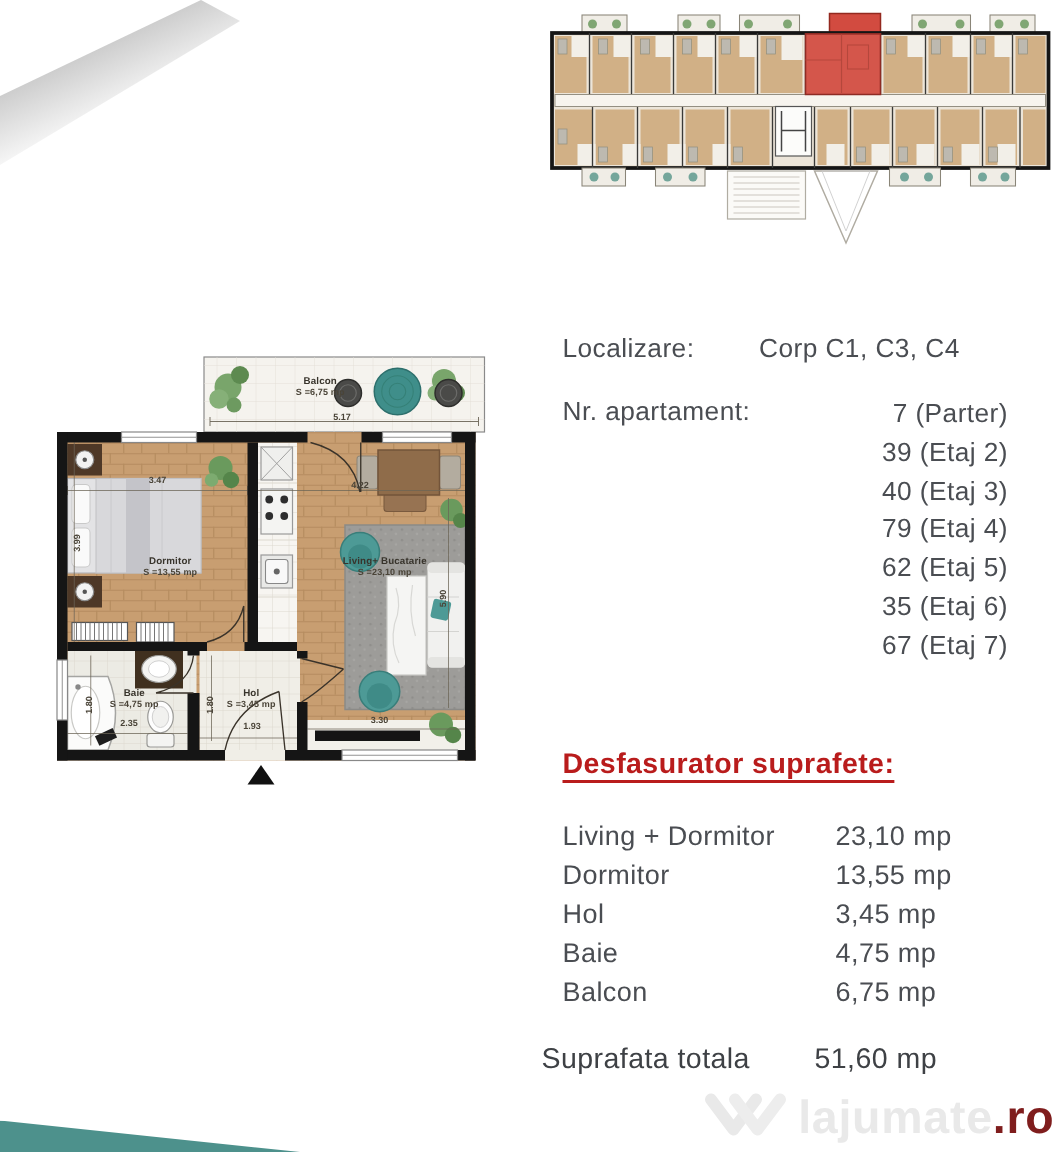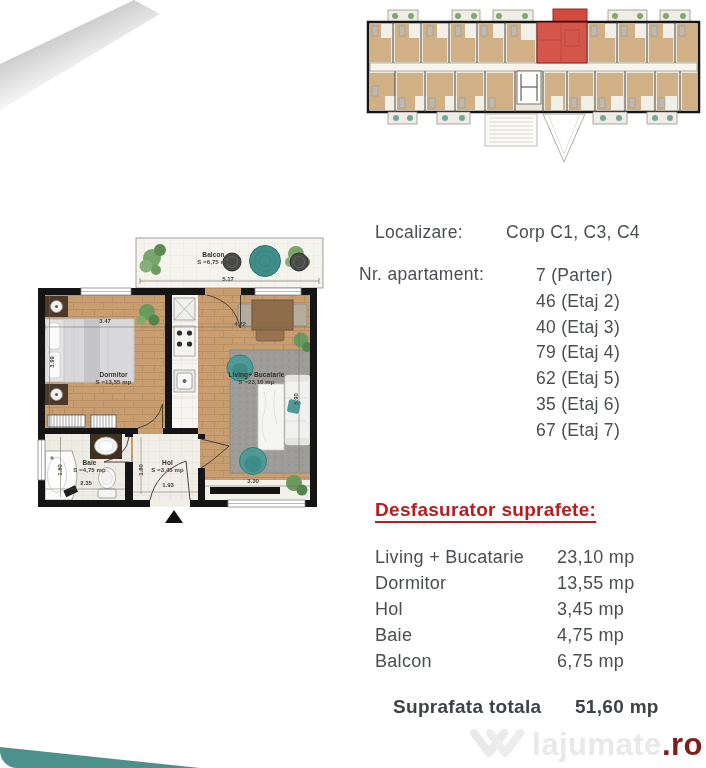--- a/index.html
+++ b/index.html
@@ -1,44 +1,44 @@
 <!DOCTYPE html>
 <html><head>
 <meta charset="utf-8">
 <style>
   html,body{margin:0;padding:0;background:#fff;}
   .canvas{position:relative;width:706px;height:768px;background:#ffffff;overflow:hidden;
-          font-family:"Liberation Sans", sans-serif;color:#4a4d52;border-radius:17px;}
+          font-family:"Liberation Sans", sans-serif;color:#4a4d52;}
   svg{display:block;}
   .corner-tl{position:absolute;left:0;top:0;}
   .corner-bl{position:absolute;left:0;bottom:0;width:200px;height:21px;
              background:#4d918c;clip-path:polygon(0 0,100% 100%,0 100%);}
   .building{position:absolute;left:365px;top:8px;}
   .plan{position:absolute;left:28px;top:232px;width:300px;height:295px;}
   .plan-svg{position:absolute;left:0;top:0;}
   .plan-label{position:absolute;text-align:center;font-size:6.5px;font-weight:bold;
               color:#38342c;line-height:1.25;letter-spacing:.1px;}
   .plan-label .area{font-weight:600;font-size:6px;color:#4a4438;}
   .dim{position:absolute;width:60px;text-align:center;font-size:6px;font-weight:600;
        color:#4a4438;line-height:10px;height:10px;}
   .vdim{transform:rotate(-90deg);}
   
   .loc-row{position:absolute;left:375px;top:222px;font-size:17.5px;letter-spacing:.3px;}
   .loc-label{display:inline-block;width:131px;}
-  .apt-label{position:absolute;left:359px;top:264px;font-size:17.5px;letter-spacing:.3px;}
-  .apt-list{position:absolute;left:536px;top:263px;width:136px;text-align:left;
+  .apt-label{position:absolute;left:375px;top:264px;font-size:17.5px;letter-spacing:.3px;}
+  .apt-list{position:absolute;left:536px;top:263px;width:136px;text-align:right;
             font-size:17.5px;line-height:25.8px;letter-spacing:.3px;}
   .areas-heading{position:absolute;left:375px;top:499px;font-size:19px;font-weight:700;
                  color:#b91c1c;letter-spacing:.3px;text-decoration:underline;
                  text-decoration-thickness:1.5px;text-underline-offset:5px;}
   .areas-rows{position:absolute;left:375px;top:544px;font-size:18px;letter-spacing:.3px;}
   .area-row{display:flex;height:26px;line-height:26px;}
   .area-row .lbl{width:182px;}
-  .total-row{position:absolute;left:393px;top:696px;display:flex;font-size:19px;
-             font-weight:700;color:#3e4145;letter-spacing:.3px;}
+  .total-row{position:absolute;left:361px;top:696px;display:flex;font-size:19px;
+             font-weight:400;color:#3e4145;letter-spacing:.3px;}
   .total-row .lbl{width:182px;}
   
   .watermark{position:absolute;right:3px;bottom:3px;display:flex;align-items:center;gap:7px;}
   .wm-text{font-size:31px;font-weight:700;letter-spacing:.5px;color:#e9e9e9;}
   .wm-tld{color:#7f1d1d;}
 </style>
 </head>
 <body>
 
 <div class="canvas">
@@ -417,32 +417,32 @@
     <div class="dim" style="left:110px;top:248px;">1.93</div>
   </div>
 
   <div class="loc-row">
     <span class="loc-label">Localizare:</span><span>Corp C1, C3, C4</span>
   </div>
 
   <div class="apt-label">Nr. apartament:</div>
   <div class="apt-list">
     <div>7 (Parter)</div>
-    <div>46 (Etaj 2)</div>
+    <div>39 (Etaj 2)</div>
     <div>40 (Etaj 3)</div>
     <div>79 (Etaj 4)</div>
     <div>62 (Etaj 5)</div>
     <div>35 (Etaj 6)</div>
     <div>67 (Etaj 7)</div>
   </div>
 
   <div class="areas-heading">Desfasurator suprafete:</div>
   <div class="areas-rows">
     <div class="area-row">
-      <span class="lbl">Living + Bucatarie</span>
+      <span class="lbl">Living + Dormitor</span>
       <span>23,10 mp</span>
     </div>
     <div class="area-row">
       <span class="lbl">Dormitor</span>
       <span>13,55 mp</span>
     </div>
     <div class="area-row">
       <span class="lbl">Hol</span>
       <span>3,45 mp</span>
     </div>

